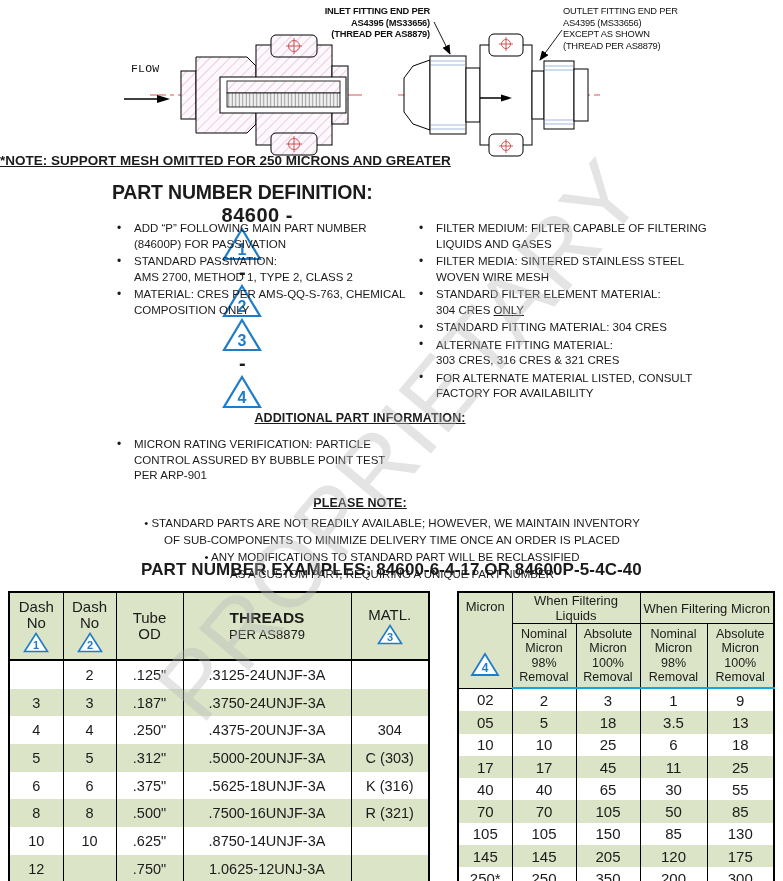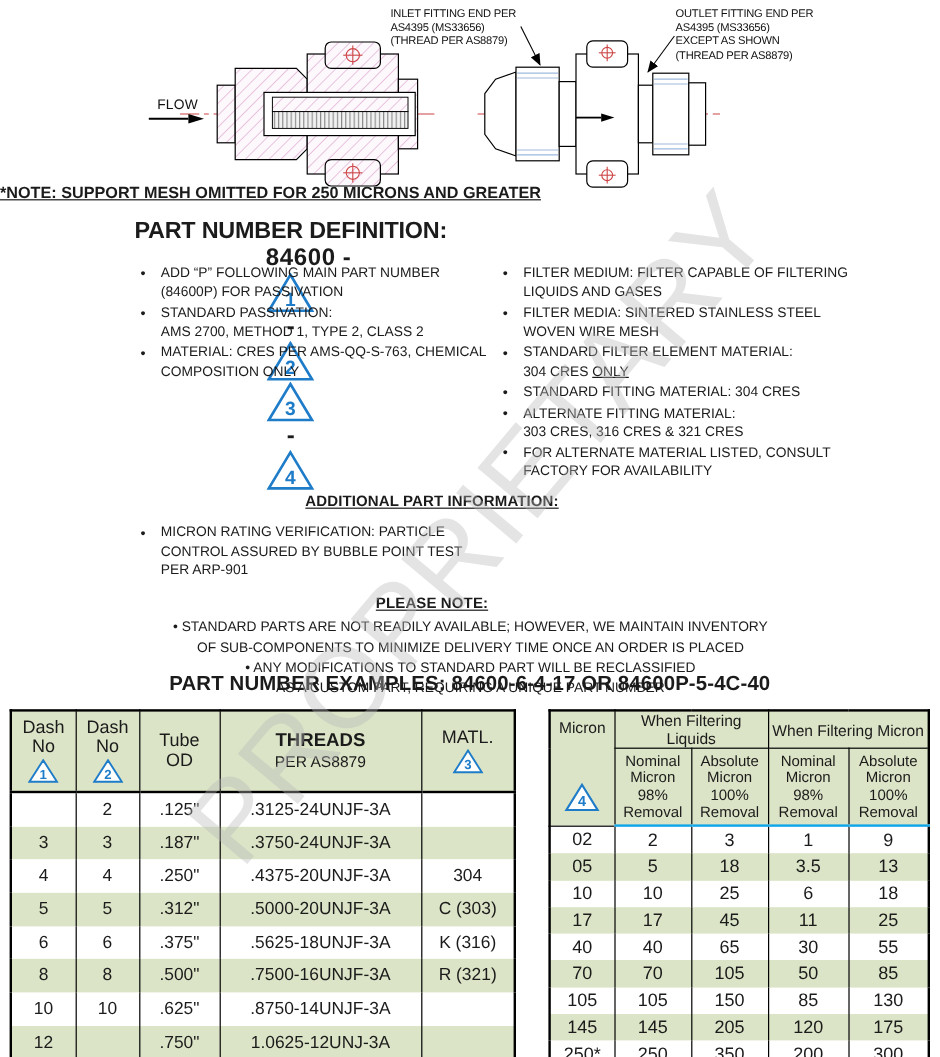--- a/index.html
+++ b/index.html
@@ -12,23 +12,23 @@
 
   
   .watermark {
     left:400px; top:440px; transform:translate(-50%,-50%) rotate(-50deg);
     font-size:95px; font-weight:400; letter-spacing:2px; white-space:nowrap;
     color:#b9b9b9; opacity:0.38; z-index:40; pointer-events:none;
   }
 
   
   .draw-label { font-size:9.3px; line-height:1.24; letter-spacing:-0.2px; color:#111; z-index:2; }
-  .inlet-label  { top:6px; right:353px; text-align:left; }
+  .inlet-label  { top:6px; right:353px; text-align:right;font-weight:bold; }
   .outlet-label { top:6px; left:563px; text-align:left; }
-  .flow-label   { top:81px; left:131px; font-size:11.5px; letter-spacing:0.2px; }
+  .flow-label   { top:62px; left:131px; font-size:11.5px; letter-spacing:0.2px;font-family:Liberation Mono, monospace; }
 
   .note-line {
     top:153px; left:0; width:715px; 
     font-size:13.5px; font-weight:bold; text-decoration:underline; z-index:2;
   }
 
   
   .pnd-row { top:181px; left:112px; display:flex; align-items:center; z-index:2;flex-direction:column; }
   .pnd-title { font-size:19.5px; font-weight:bold; letter-spacing:-0.2px; }
   .pnd-base  { font-size:20px; font-weight:bold; margin-left:38px; margin-right:8px; letter-spacing:0.5px; }

